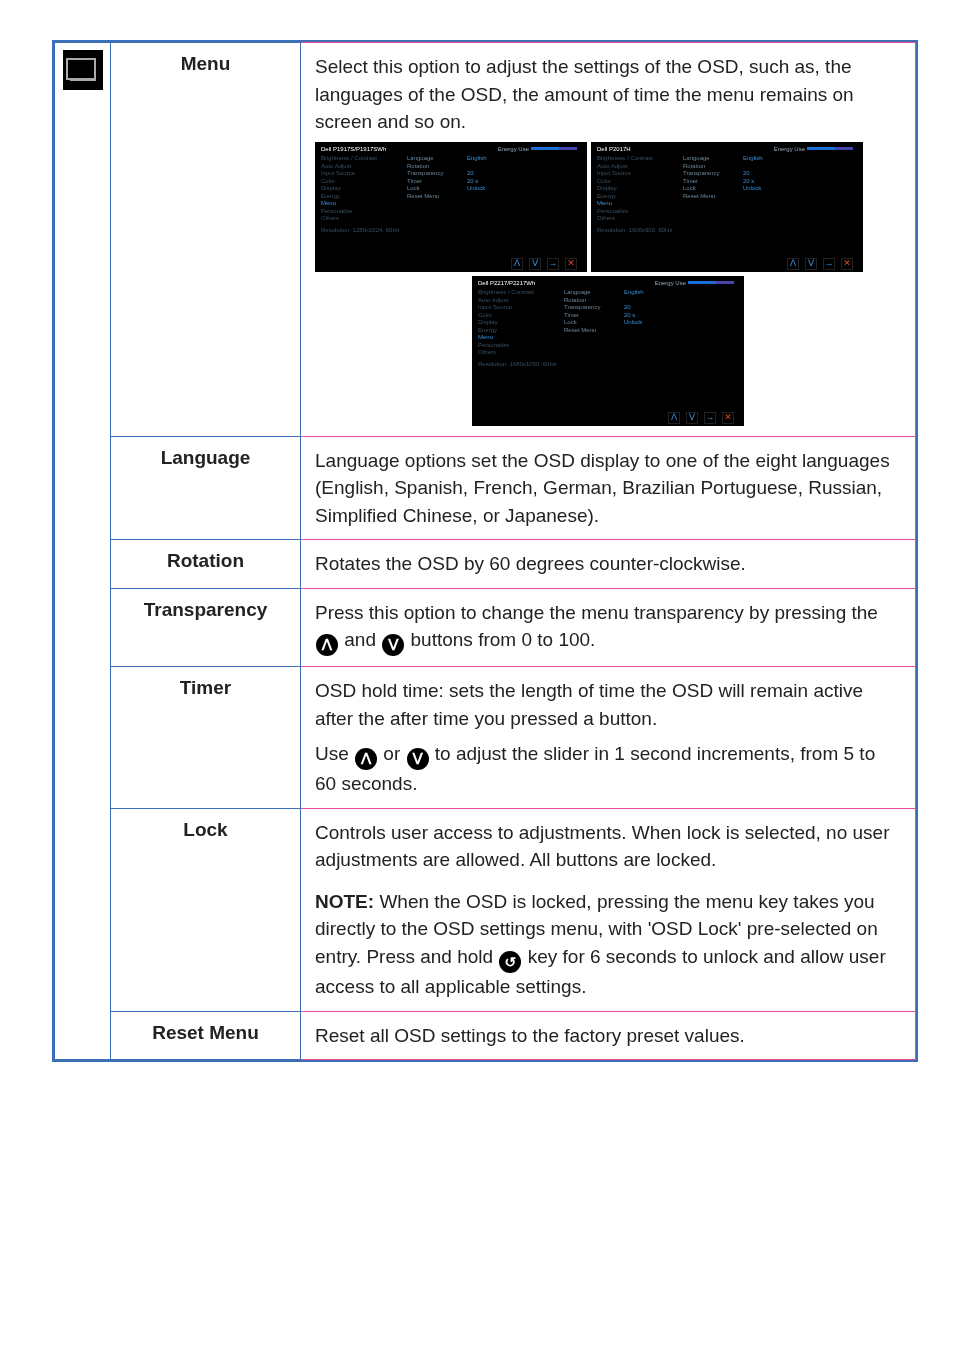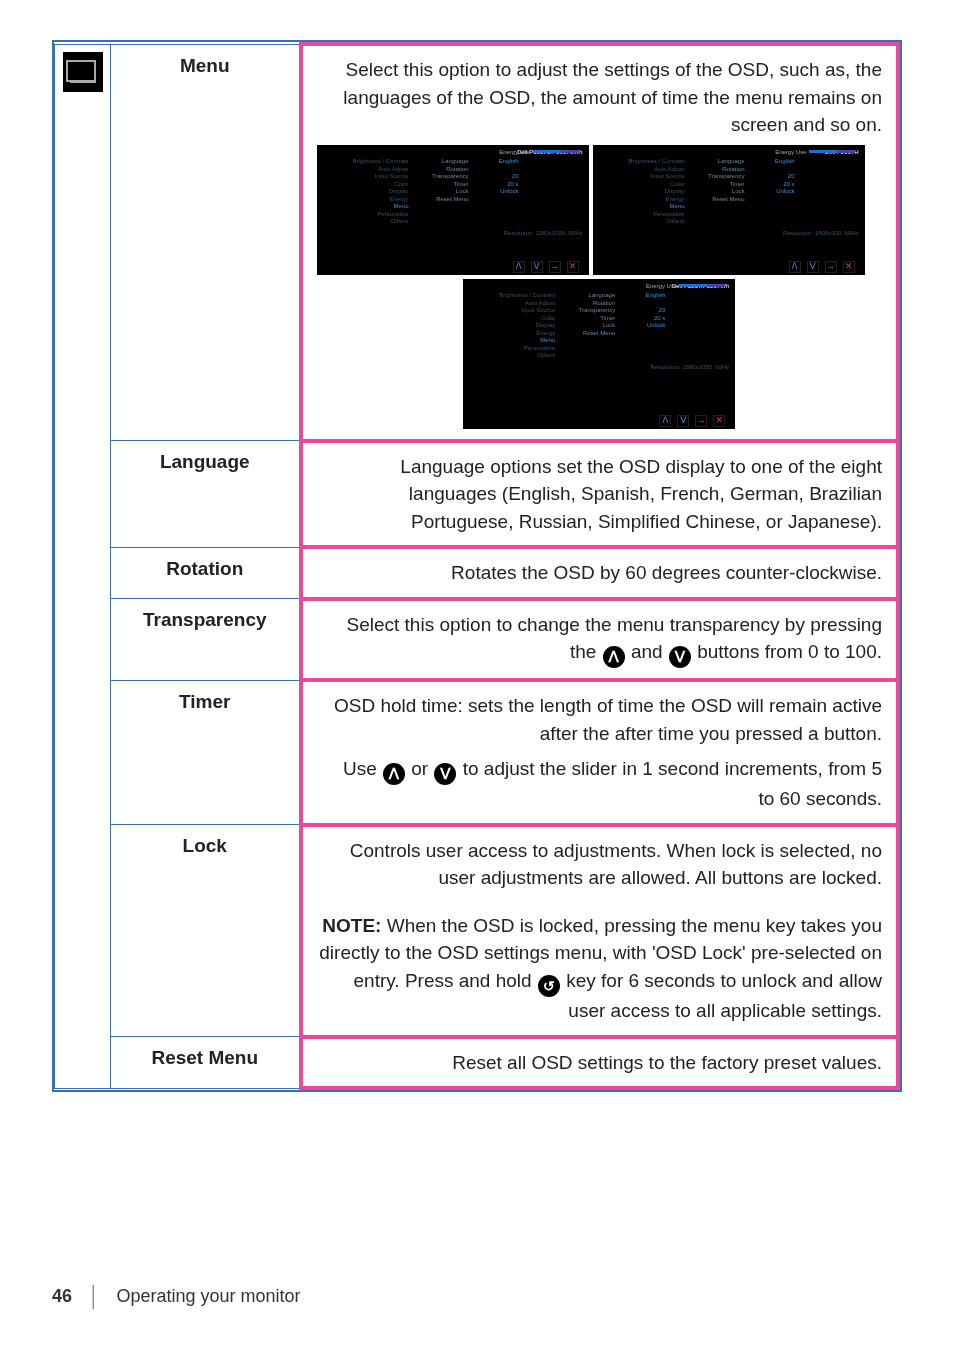--- a/index.html
+++ b/index.html
@@ -1,22 +1,22 @@
 <!DOCTYPE html>
 <html><head>
 <meta charset="utf-8">
 <style>
   * { box-sizing: border-box; }
   body { margin: 0; background: #fff; font-family: "Segoe UI", Arial, sans-serif; font-size: 19px; color: #222; }
-  .page { width: 954px; height: 1354px; margin: 0 auto; position: relative; padding: 40px 52px 0 52px; }
+  .page { width: 954px; height: 1354px; margin: 0 auto; position: relative; padding: 40px 36px 0 52px; }
   .sheet { border: 2px solid #3b6fb6; }
   table.tbl { width: 100%; border-collapse: collapse; }
   table.tbl td.iconcell { width: 56px; border: 1px solid #3b6fb6; vertical-align: top; }
   table.tbl td.labelcell { width: 190px; border: 1px solid #3b6fb6; text-align: center; vertical-align: top; font-weight: 600; padding: 10px 8px; }
-  table.tbl td.desccell { border: 4px solid #ec4899; padding: 10px 14px; line-height: 1.45; text-align: right; }
+  table.tbl td.desccell { border: 1px solid #ec4899; padding: 10px 14px; line-height: 1.45; }
   .menuicon { width: 40px; height: 40px; margin: 6px auto; background: #000; display: flex; align-items: center; justify-content: center; }
   .menuicon-inner { width: 26px; height: 22px; border: 2px solid #aaa; position: relative; }
   .menuicon-inner::before { content: ""; position: absolute; top: -3px; left: -6px; width: 26px; height: 18px; border: 2px solid #aaa; background: #000; }
   .circ { display: inline-flex; width: 22px; height: 22px; border-radius: 50%; background: #000; color: #fff; align-items: center; justify-content: center; font-size: 15px; font-weight: bold; vertical-align: -4px; margin: 0 1px; }
   .circ.ret { font-size: 14px; }
   .osd-wrap { display: flex; flex-wrap: wrap; gap: 4px; margin-top: 6px; }
   .osd, .osd-tall { background: #000; color: #6a879c; font-size: 6px; line-height: 1.25; width: 272px; position: relative; padding: 4px 6px 16px 6px; }
   .osd { height: 130px; }
   .osd-tall { height: 150px; }
   .osd-title { color: #fff; font-size: 6px; margin-bottom: 2px; }
@@ -220,51 +220,46 @@
       </tr>
 
       <tr>
         <td class="labelcell">Rotation</td>
         <td class="desccell">Rotates the OSD by 60 degrees counter-clockwise.</td>
       </tr>
 
       <tr>
         <td class="labelcell">Transparency</td>
         <td class="desccell">
-          <span>Select this option to change the menu transparency by pressing the </span><span class="circ">ᐱ</span><span> and </span><span class="circ">ᐯ</span><span> buttons from 0 to 100.</span>
+          <span>Press this option to change the menu transparency by pressing the </span><span class="circ">ᐱ</span><span> and </span><span class="circ">ᐯ</span><span> buttons from 0 to 100.</span>
         </td>
       </tr>
 
       <tr>
         <td class="labelcell">Timer</td>
         <td class="desccell">
           <div>OSD hold time: sets the length of time the OSD will remain active after the after time you pressed a button.</div>
-          <div style="margin-top:8px;margin-left:8px;">
+          <div style="margin-top:8px;">
             <span>Use </span><span class="circ">ᐱ</span><span> or </span><span class="circ">ᐯ</span><span> to adjust the slider in 1 second increments, from 5 to 60 seconds.</span>
           </div>
         </td>
       </tr>
 
       <tr>
         <td class="labelcell">Lock</td>
         <td class="desccell">
           <div>Controls user access to adjustments. When lock is selected, no user adjustments are allowed. All buttons are locked.</div>
-          <div style="margin-top:20px;">
+          <div style="margin-top:14px;">
             <strong>NOTE:</strong><span> When the OSD is locked, pressing the menu key takes you directly to the OSD settings menu, with 'OSD Lock' pre-selected on entry. Press and hold </span><span class="circ ret">↺</span><span> key for 6 seconds to unlock and allow user access to all applicable settings.</span>
           </div>
         </td>
       </tr>
 
       <tr>
         <td class="labelcell">Reset Menu</td>
         <td class="desccell">Reset all OSD settings to the factory preset values.</td>
       </tr>
 
     </tbody>
       </table>
   </div>
 
-  <div class="footline">
-    <span class="pn">46</span>
-    <span class="sep">│</span>
-    <span>Operating your monitor</span>
-  </div>
 </div>
 
 </body></html>

